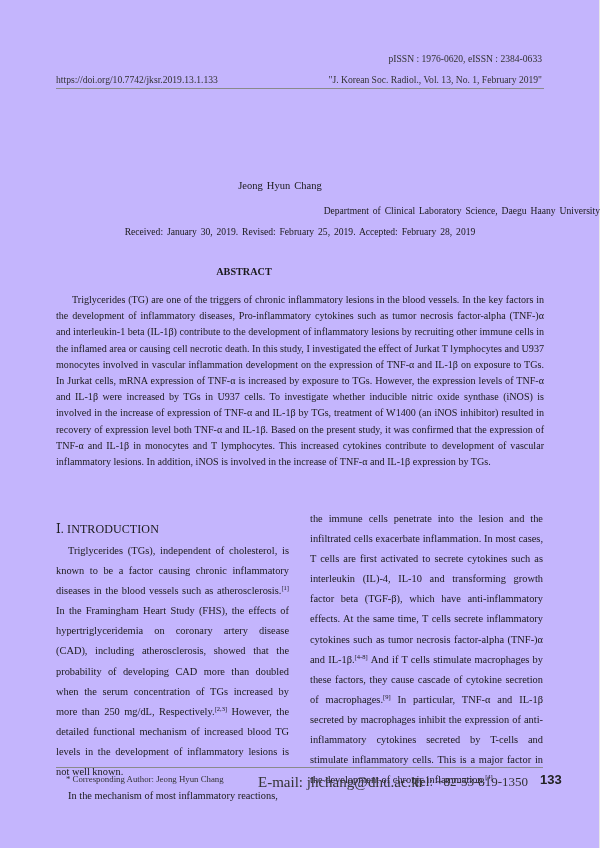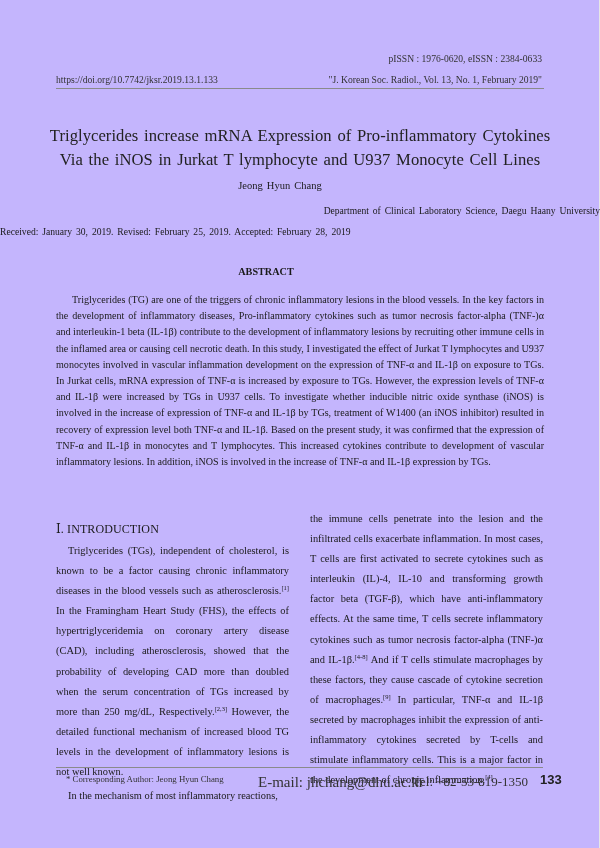--- a/index.html
+++ b/index.html
@@ -9,22 +9,22 @@
       color: #1a1a1a; position: relative; overflow: hidden;
     }
     .page { position: absolute; left: 0; top: 0; width: 600px; height: 848px; background: #c4b5fd; border-right: 1px solid #e6e6e6; box-sizing: border-box; }
     .hdr-issn { position: absolute; right: 57px; top: 53px; font-size: 9.6px; color: #333; }
     .hdr-doi { position: absolute; left: 56px; top: 74px; font-size: 9.6px; color: #333; }
     .hdr-journal { position: absolute; right: 57px; top: 74px; font-size: 9.6px; color: #333; }
     .hdr-rule { position: absolute; left: 56px; width: 488px; top: 88px; height: 0; border-top: 1px solid #8a8a8a; }
     .title { position: absolute; left: 40px; width: 520px; top: 124px; text-align: center; font-size: 16.6px; line-height: 24px; color: #222; letter-spacing: 0.05px; word-spacing: 1.5px; }
     .author { position: absolute; left: 0; width: 560px; top: 180px; text-align: center; font-size: 10.5px; word-spacing: 1.5px; }
     .affil { position: absolute; left: 0; width: 600px; top: 205px; text-align: right; font-size: 9.6px; word-spacing: 1.5px; }
-    .dates { position: absolute; left: 0; width: 600px; top: 226px; text-align: left; font-size: 9.6px; word-spacing: 1.5px; }
-    .abs-heading { position: absolute; left: 0; width: 488px; top: 266px; text-align: center; font-size: 10.2px; font-weight: bold; padding-left: 22px; }
+    .dates { position: absolute; left: 0; width: 600px; top: 226px; text-align: center; font-size: 9.6px; word-spacing: 1.5px; }
+    .abs-heading { position: absolute; left: 0; width: 488px; top: 266px; text-align: center; font-size: 10.2px; font-weight: bold; }
     .abs-body { position: absolute; left: 56px; width: 488px; top: 292px; font-size: 10.1px; line-height: 16.2px; text-align: justify; text-indent: 16px; }
     .keywords { position: absolute; left: 56px; top: 459px; font-size: 9.6px; word-spacing: 1px; }
     .col { position: absolute; width: 233px; font-size: 10.4px; line-height: 20.1px; text-align: justify; }
     .col-left { left: 56px; top: 541px; }
     .col-right { left: 310px; top: 509px; }
     .col p { margin: 0; }
     .col p.indent { text-indent: 12px; }
     .col p.gap { margin-top: 4px; }
     .sec-head { position: absolute; left: 56px; width: 233px; top: 522px; font-size: 12px; letter-spacing: 0.1px; }
     sup { font-size: 6.5px; vertical-align: 4px; line-height: 0; }
@@ -37,24 +37,20 @@
   </style>
 </head>
 <body>
 
 <div class="page">
   <div class="hdr-issn">pISSN : 1976-0620,   eISSN : 2384-0633</div>
   <div class="hdr-doi">https://doi.org/10.7742/jksr.2019.13.1.133</div>
   <div class="hdr-journal">"J. Korean Soc. Radiol., Vol. 13, No. 1, February 2019"</div>
   <div class="hdr-rule"></div>
 
-  <div class="title">
-    <div>Triglycerides increase mRNA Expression of Pro-inflammatory Cytokines</div>
-    <div>Via the iNOS in Jurkat T lymphocyte and U937 Monocyte Cell Lines</div>
-  </div>
   <div class="author">Jeong Hyun Chang</div>
   <div class="affil">Department of Clinical Laboratory Science, Daegu Haany University</div>
   <div class="dates">Received: January 30, 2019. Revised: February 25, 2019. Accepted: February 28, 2019</div>
 
   <div class="abs-heading">ABSTRACT</div>
   <div class="abs-body">Triglycerides (TG) are one of the triggers of chronic inflammatory lesions in the blood vessels. In the key factors in the development of inflammatory diseases, Pro-inflammatory cytokines such as tumor necrosis factor-alpha (TNF-)α and interleukin-1 beta (IL-1β) contribute to the development of inflammatory lesions by recruiting other immune cells in the inflamed area or causing cell necrotic death. In this study, I investigated the effect of Jurkat T lymphocytes and U937 monocytes involved in vascular inflammation development on the expression of TNF-α and IL-1β on exposure to TGs. In Jurkat cells, mRNA expression of TNF-α is increased by exposure to TGs. However, the expression levels of TNF-α and IL-1β were increased by TGs in U937 cells. To investigate whether inducible nitric oxide synthase (iNOS) is involved in the increase of expression of TNF-α and IL-1β by TGs, treatment of W1400 (an iNOS inhibitor) resulted in recovery of expression level both TNF-α and IL-1β. Based on the present study, it was confirmed that the expression of TNF-α and IL-1β in monocytes and T lymphocytes. This increased cytokines contribute to development of vascular inflammatory lesions. In addition, iNOS is involved in the increase of TNF-α and IL-1β expression by TGs.</div>
 
   <div class="sec-head">Ⅰ. INTRODUCTION</div>
 
   <div class="col col-left">

